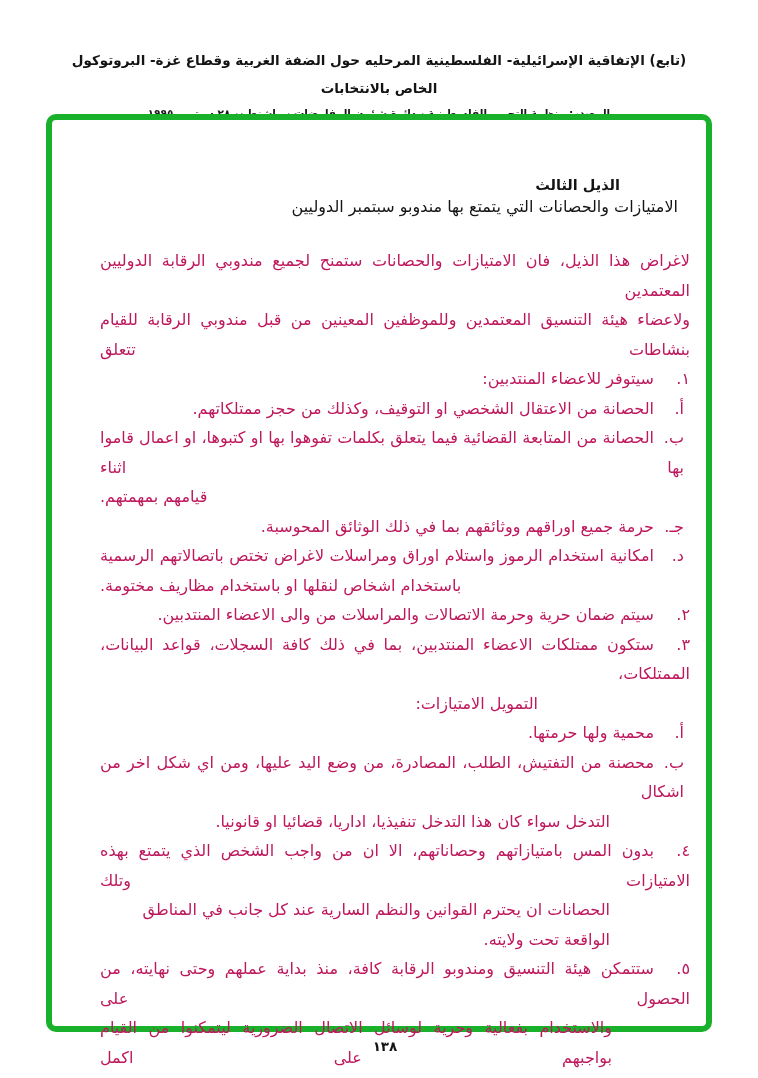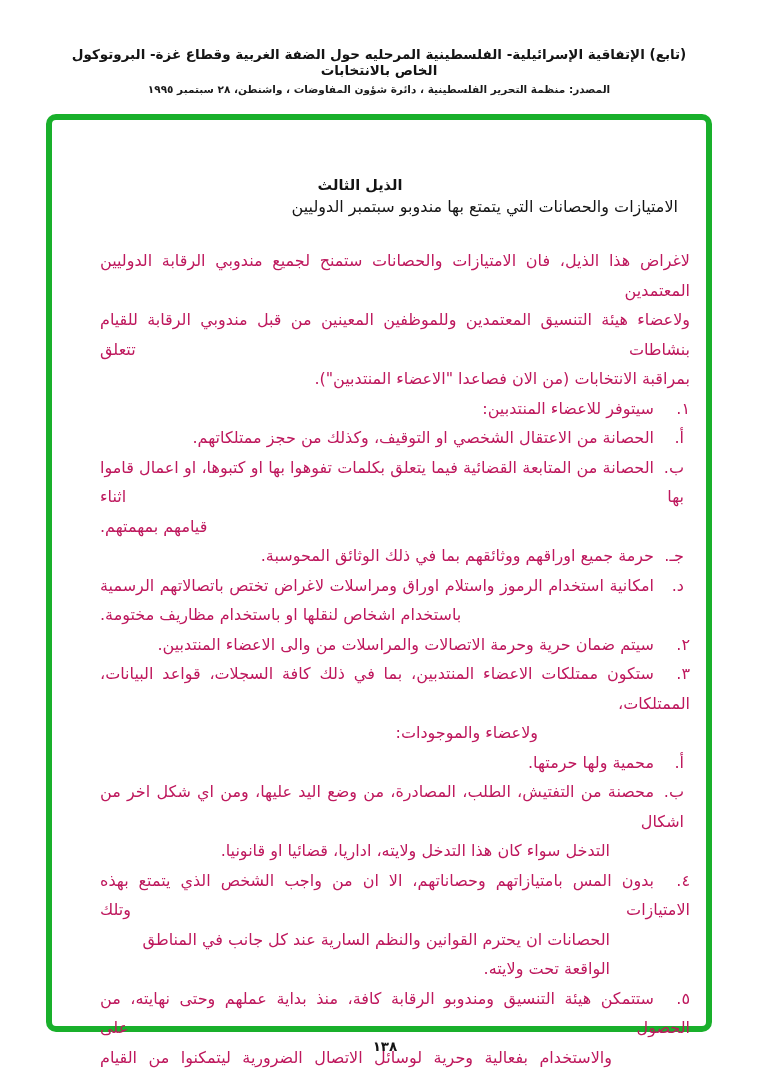--- a/index.html
+++ b/index.html
@@ -6,32 +6,32 @@
   body {
     width:758px; height:1078px; position:relative;
     background:#ffffff; color:#141414;
     font-family:"DejaVu Sans", sans-serif;
     overflow:hidden;
   }
   .page { position:absolute; inset:0; }
 
   
   .header { position:absolute; top:46px; left:0; right:0; text-align:center; direction:rtl; }
-  .h1 { font-size:13.5px; font-weight:bold; line-height:16px; padding:0 64px; letter-spacing:0; }
+  .h1 { font-size:13.5px; font-weight:bold; line-height:28px; padding:0 64px; letter-spacing:0; }
   .h2 { font-size:10.5px; font-weight:bold; margin-top:5px; color:#1a1a1a; }
 
   
   .greenbox {
     position:absolute; left:46px; top:114px; width:666px; height:918px;
     box-sizing:border-box; border:6px solid #19b02b; border-radius:10px;
     background:#ffffff;
   }
   .box-inner { padding:0 16px 0 48px; direction:rtl; }
 
-  .doc-title { margin-top:57px; padding-right:70px; text-align:center; font-size:14.5px; font-weight:bold; }
+  .doc-title { margin-top:57px; padding-right:70px; text-align:right; font-size:14.5px; font-weight:bold; }
   .doc-subtitle { margin-top:4px; padding-right:12px; text-align:right; font-size:16px; font-weight:normal; font-family:"DejaVu Serif","DejaVu Sans",serif; }
 
   .doc-body { margin-top:30px; }
   .line { font-size:16px; font-weight:normal; line-height:29.5px; color:#be185d; direction:rtl; }
   .a-j  { text-align:justify; text-align-last:justify; }
   .a-r  { text-align:right; }
   .a-c1 { text-align:right; padding-right:80px; }
   .a-c2 { text-align:left; padding-right:120px; }
   .a-c3 { text-align:right; padding-right:152px; }
   .a-c1j{ text-align:justify; text-align-last:justify; padding-right:78px; }
@@ -53,34 +53,33 @@
     <div class="h2">المصدر: منظمة التحرير الفلسطينية ، دائرة شؤون المفاوضات ، واشنطن، ٢٨ سبتمبر ١٩٩٥</div>
   </div>
 
   <div class="greenbox" style="border-color: rgb(25, 176, 43);">
     <div class="box-inner">
       <div class="doc-title">الذيل الثالث</div>
       <div class="doc-subtitle">الامتيازات والحصانات التي يتمتع بها مندوبو سبتمبر الدوليين</div>
       <div class="doc-body" id="doc-body">
           <div class="line t-p a-j">لاغراض هذا الذيل، فان الامتيازات والحصانات ستمنح لجميع مندوبي الرقابة الدوليين المعتمدين</div>
           <div class="line t-p a-j">ولاعضاء هيئة التنسيق المعتمدين وللموظفين المعينين من قبل مندوبي الرقابة للقيام بنشاطات تتعلق</div>
-          <div class="line t-p a-r">بمراقبة الانتخابات (من الان فصاعدا "الاعضاء المنتدبين").</div>
           <div class="line t-n a-r"><span class="mk">١.</span>سيتوفر للاعضاء المنتدبين:</div>
           <div class="line t-l a-r"><span class="mk">أ.</span>الحصانة من الاعتقال الشخصي او التوقيف، وكذلك من حجز ممتلكاتهم.</div>
           <div class="line t-l a-j"><span class="mk">ب.</span>الحصانة من المتابعة القضائية فيما يتعلق بكلمات تفوهوا بها او كتبوها، او اعمال قاموا بها اثناء</div>
           <div class="line t-p a-c2">قيامهم بمهمتهم.</div>
           <div class="line t-l a-r"><span class="mk">جـ.</span>حرمة جميع اوراقهم ووثائقهم بما في ذلك الوثائق المحوسبة.</div>
           <div class="line t-l a-j"><span class="mk">د.</span>امكانية استخدام الرموز واستلام اوراق ومراسلات لاغراض تختص باتصالاتهم الرسمية</div>
           <div class="line t-p a-c2">باستخدام اشخاص لنقلها او باستخدام مظاريف مختومة.</div>
           <div class="line t-n a-r"><span class="mk">٢.</span>سيتم ضمان حرية وحرمة الاتصالات والمراسلات من والى الاعضاء المنتدبين.</div>
           <div class="line t-n a-j"><span class="mk">٣.</span>ستكون ممتلكات الاعضاء المنتدبين، بما في ذلك كافة السجلات، قواعد البيانات، الممتلكات،</div>
-          <div class="line t-p a-c3">ولاعضاء والموجودات:</div>
+          <div class="line t-p a-c3">التمويل الامتيازات:</div>
           <div class="line t-l a-r"><span class="mk">أ.</span>محمية ولها حرمتها.</div>
           <div class="line t-l a-j"><span class="mk">ب.</span>محصنة من التفتيش، الطلب، المصادرة، من وضع اليد عليها، ومن اي شكل اخر من اشكال</div>
-          <div class="line t-p a-c1">التدخل سواء كان هذا التدخل ولايته، اداريا، قضائيا او قانونيا.</div>
+          <div class="line t-p a-c1">التدخل سواء كان هذا التدخل تنفيذيا، اداريا، قضائيا او قانونيا.</div>
           <div class="line t-n a-j"><span class="mk">٤.</span>بدون المس بامتيازاتهم وحصاناتهم، الا ان من واجب الشخص الذي يتمتع بهذه الامتيازات وتلك</div>
           <div class="line t-p a-c1">الحصانات ان يحترم القوانين والنظم السارية عند كل جانب في المناطق الواقعة تحت ولايته.</div>
           <div class="line t-n a-j"><span class="mk">٥.</span>ستتمكن هيئة التنسيق ومندوبو الرقابة كافة، منذ بداية عملهم وحتى نهايته، من الحصول على</div>
           <div class="line t-p a-c1j">والاستخدام بفعالية وحرية لوسائل الاتصال الضرورية ليتمكنوا من القيام بواجبهم على اكمل</div>
         </div>
     </div>
   </div>
 
   <div class="footer">
     <span class="pagenum">١٣٨</span>

